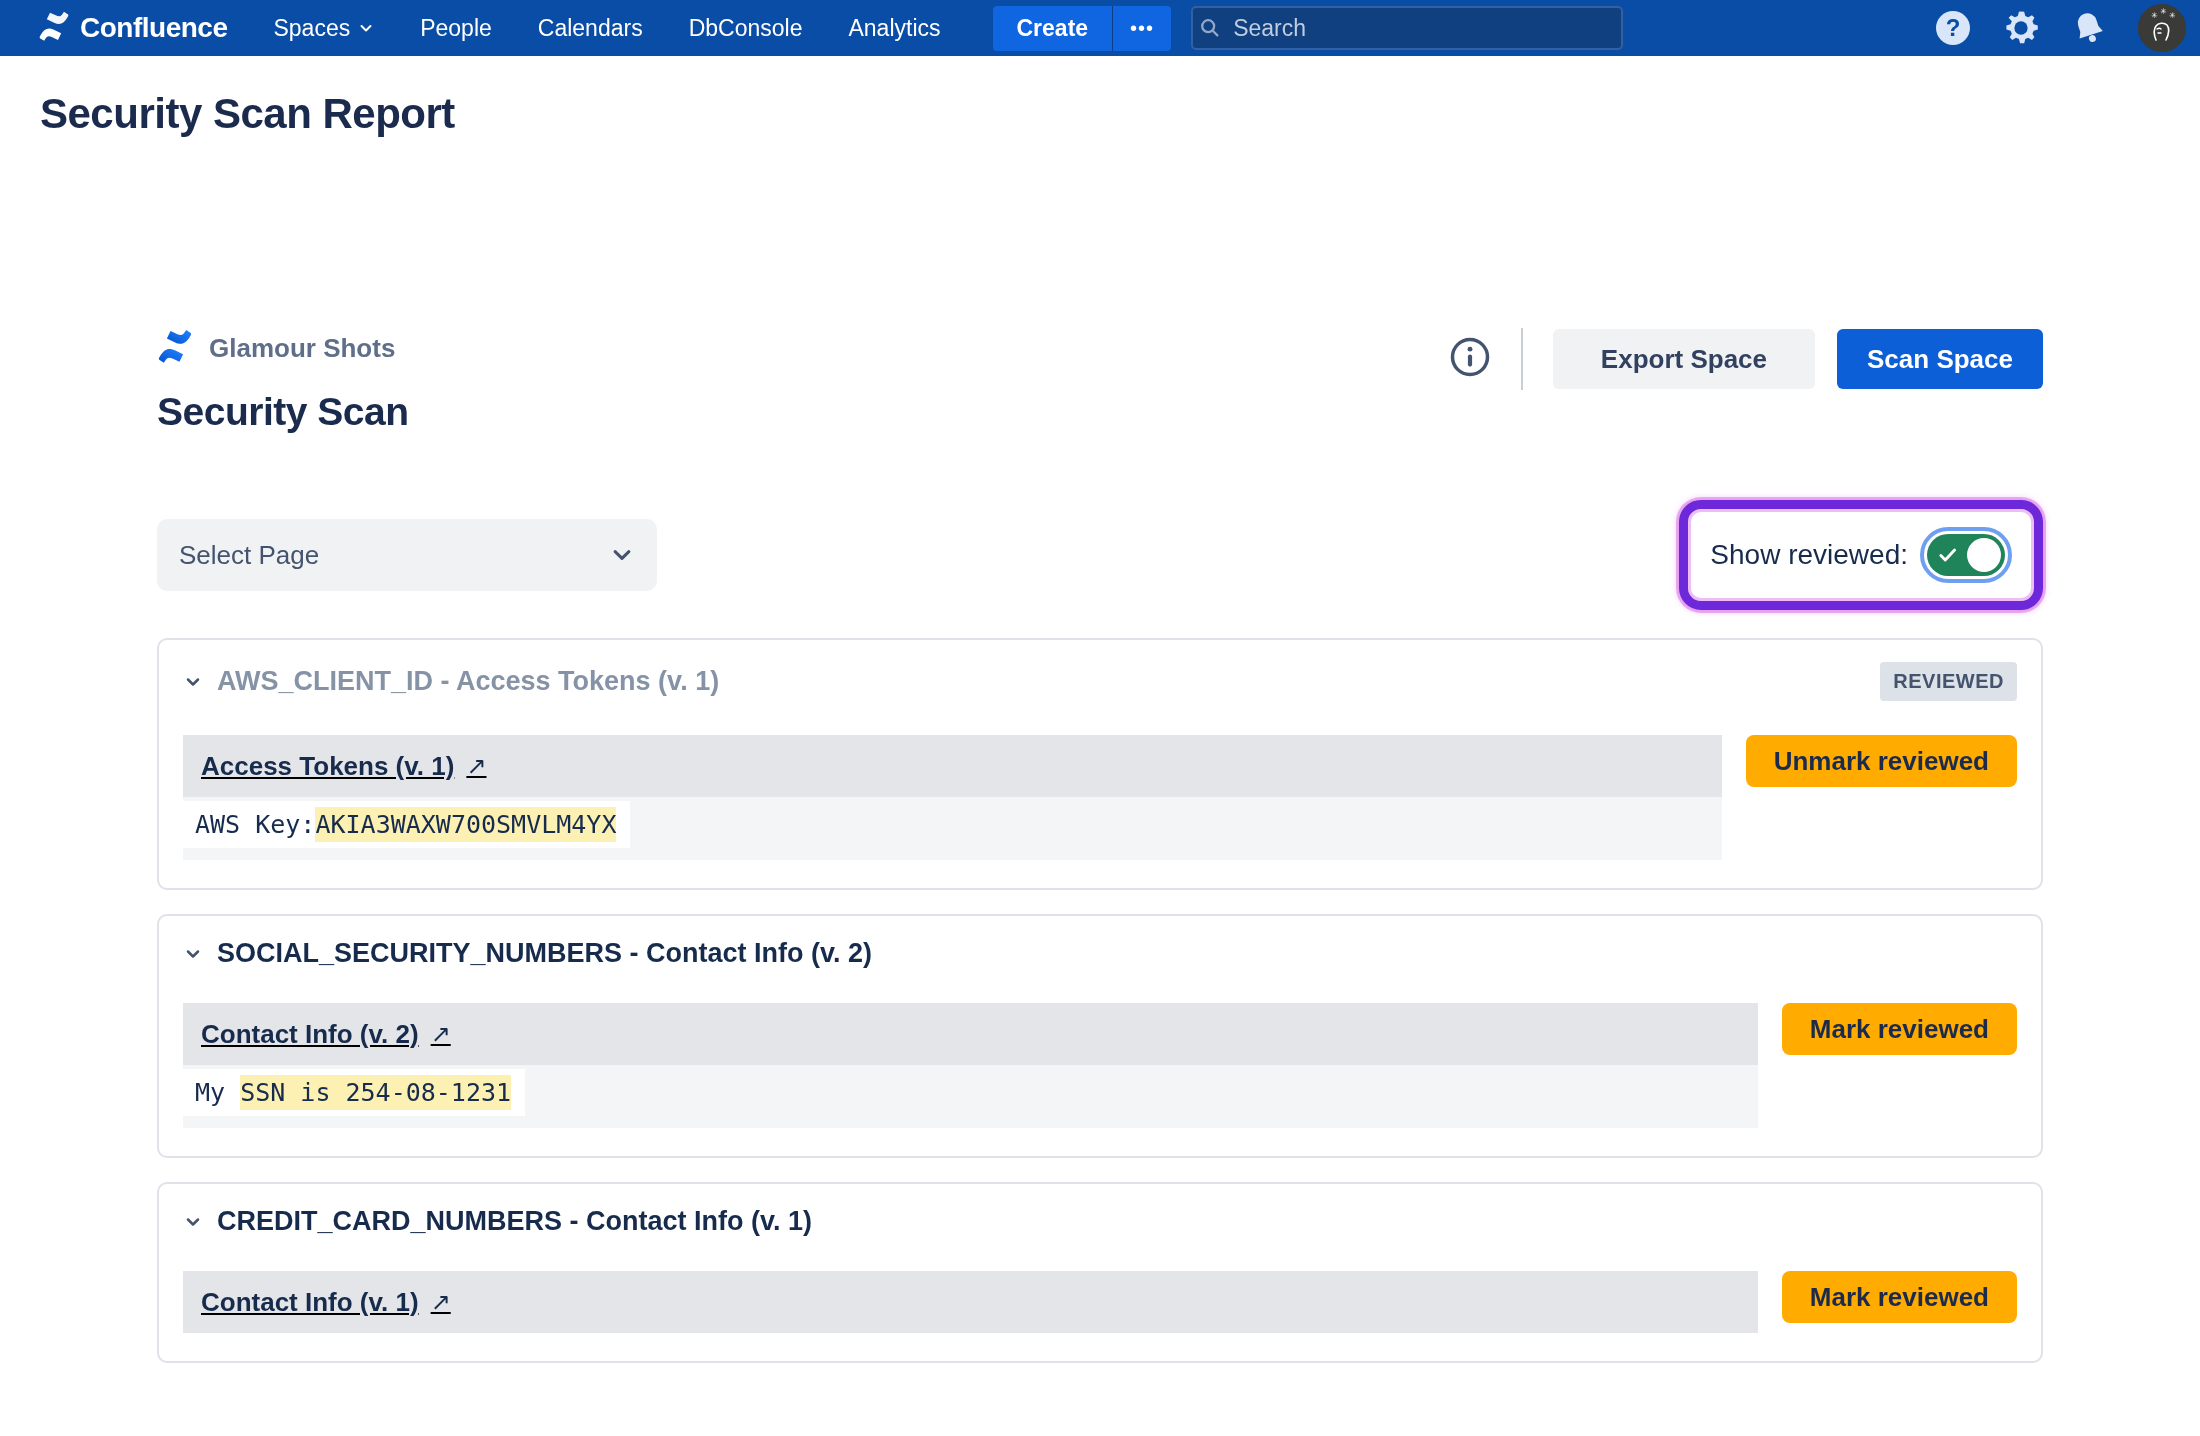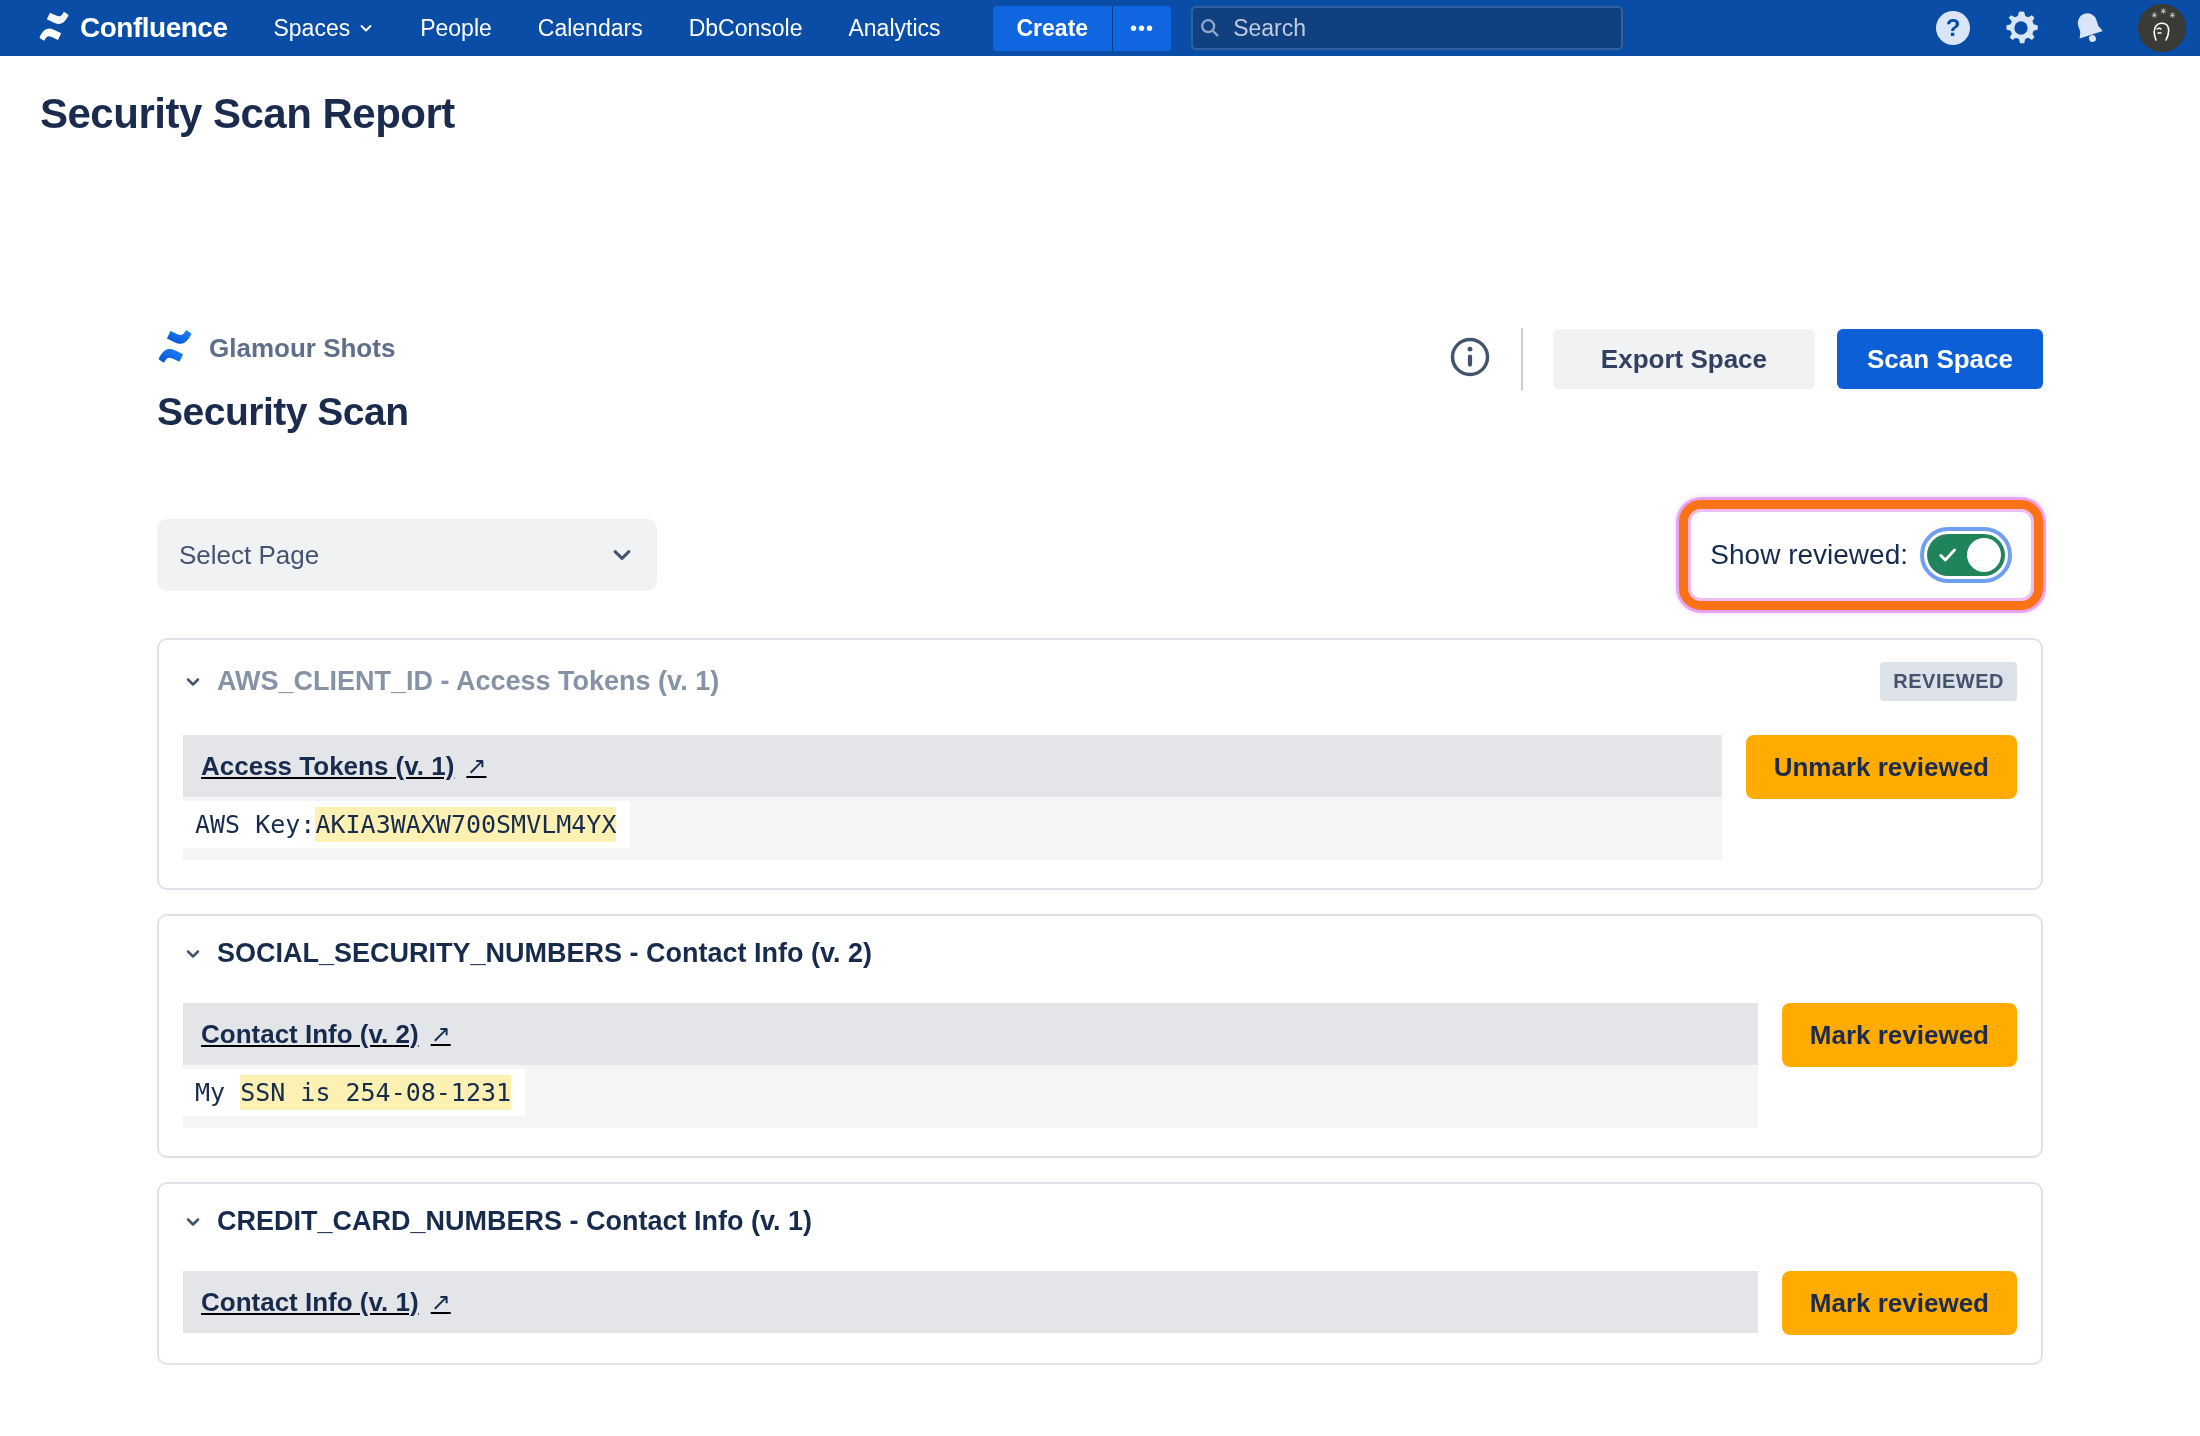--- a/index.html
+++ b/index.html
@@ -31,42 +31,42 @@
   .space-heading { margin-top:22px; font-size:39px; font-weight:700; color:#1b2b4d; letter-spacing:-0.5px; }
   .header-actions { display:flex; align-items:center; gap:22px; }
   .vdivider { width:2px; height:62px; background:#c8cdd6; margin:0 8px; }
   .btn-export { background:#f1f2f4; color:#32415f; font-size:26px; font-weight:600; border:none; border-radius:6px; height:60px; padding:0 48px; cursor:pointer; }
   .btn-scan { background:#0c5fd6; color:#fff; font-size:26px; font-weight:600; border:none; border-radius:6px; height:60px; padding:8px 30px; cursor:pointer; }
 
   .controls-row { margin-top:60px; display:flex; justify-content:space-between; align-items:center; height:122px; }
   .select-page { width:500px; height:72px; background:#f1f2f4; border-radius:10px; display:flex; align-items:center; justify-content:space-between; padding:0 24px 0 22px; cursor:pointer; }
   .select-page span { font-size:26px; color:#44546f; }
 
-  .annotation { border:9px solid #f97316; border-radius:22px; box-shadow:0 0 0 3px rgba(212,90,229,.45), inset 0 0 0 3px rgba(212,90,229,.4), 0 0 6px 2px rgba(212,90,229,.35); padding:18px 22px; display:flex; align-items:center; gap:12px; background:#fff; }
+  .annotation { border:9px solid #6d28d9; border-radius:22px; box-shadow:0 0 0 3px rgba(212,90,229,.45), inset 0 0 0 3px rgba(212,90,229,.4), 0 0 6px 2px rgba(212,90,229,.35); padding:18px 22px; display:flex; align-items:center; gap:12px; background:#fff; }
   .toggle-label { font-size:28px; color:#172b4d; }
   .toggle-ring { border:4px solid #6f9ff0; border-radius:999px; padding:3px; display:flex; }
   .toggle { position:relative; width:78px; height:42px; background:#1f845a; border-radius:999px; cursor:pointer; }
   .toggle .knob { position:absolute; top:4px; right:4px; width:34px; height:34px; background:#fff; border-radius:50%; }
   .toggle .tick { position:absolute; left:10px; top:10px; }
 
   
   .cards { margin-top:22px; display:flex; flex-direction:column; gap:24px; }
   .card { border:2px solid #dfe2e8; border-radius:10px; padding:22px 24px 28px; background:#fff; }
   .card-head { display:flex; align-items:center; gap:14px; }
   .card-title { font-size:27px; font-weight:700; color:#172b4d; }
   .card.reviewed .card-title { color:#8692a6; }
   .badge { margin-left:auto; background:#dde1e8; color:#44546f; font-size:20px; font-weight:700; letter-spacing:.5px; padding:8px 13px; border-radius:4px; }
   .card-body { margin-top:34px; display:flex; gap:24px; align-items:flex-start; }
   .card-left { flex:1;text-decoration:underline; }
   .page-bar { height:62px; background:#e4e5e8; display:flex; align-items:center; gap:12px; padding:0 18px; font-size:26px; font-weight:700; color:#172b4d; }
   .ext-arrow { font-size:24px; font-weight:400; color:#172b4d; }
   .code-panel { background:#f4f5f7; padding:4px 8px 12px 0; }
   .code-line { display:inline-block; background:#fff; padding:9px 14px 9px 12px; font-family:"DejaVu Sans Mono",monospace; font-size:25px; color:#172b4d; white-space:pre; }
   .code-line mark { background:#fcf0b3; color:inherit; padding:3px 0; }
-  .btn-action { background:#ffab00; color:#1c2b4c; font-size:26px; font-weight:700; border:none; border-radius:8px; height:64px; padding:0 28px; white-space:nowrap; cursor:pointer; }
+  .btn-action { background:#ffab00; color:#1c2b4c; font-size:26px; font-weight:700; border:none; border-radius:8px; height:52px; padding:0 28px; white-space:nowrap; cursor:pointer; }
 
   .chev { display:block; }
 </style>
 </head>
 <body>
 
 <header class="topnav">
   <div class="brand">
     <span>
       <svg width="32" height="32" viewBox="0 0 24 24">

